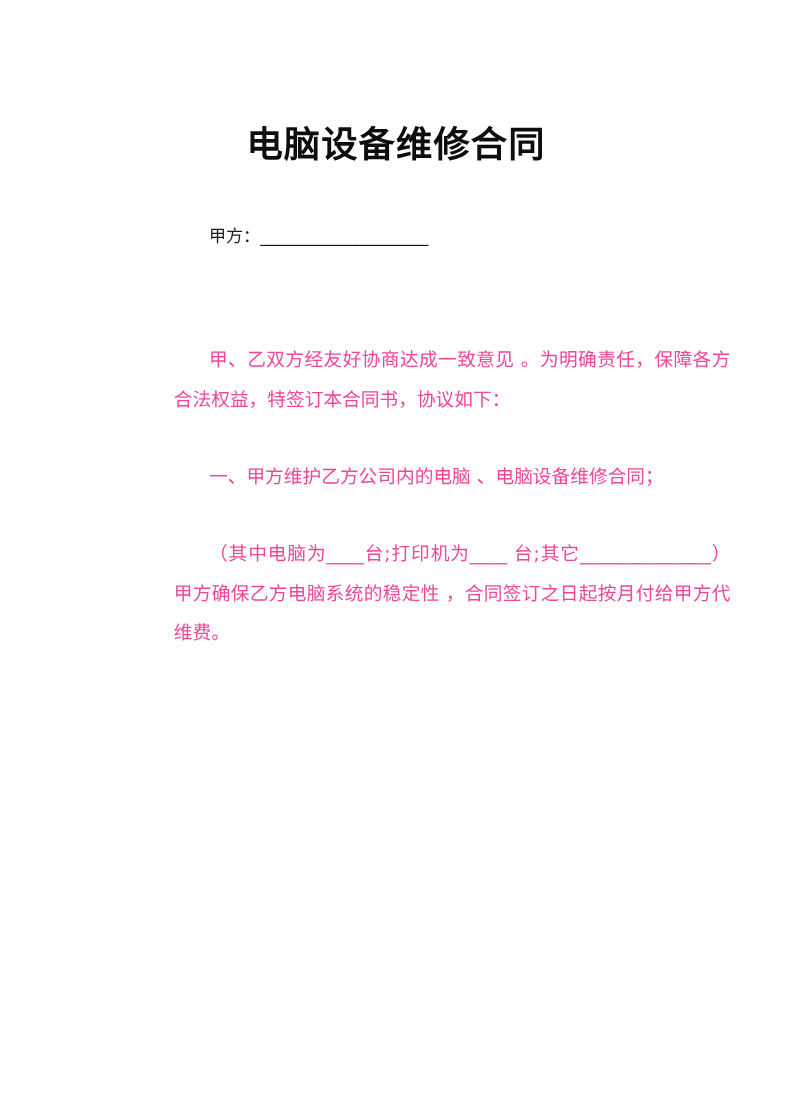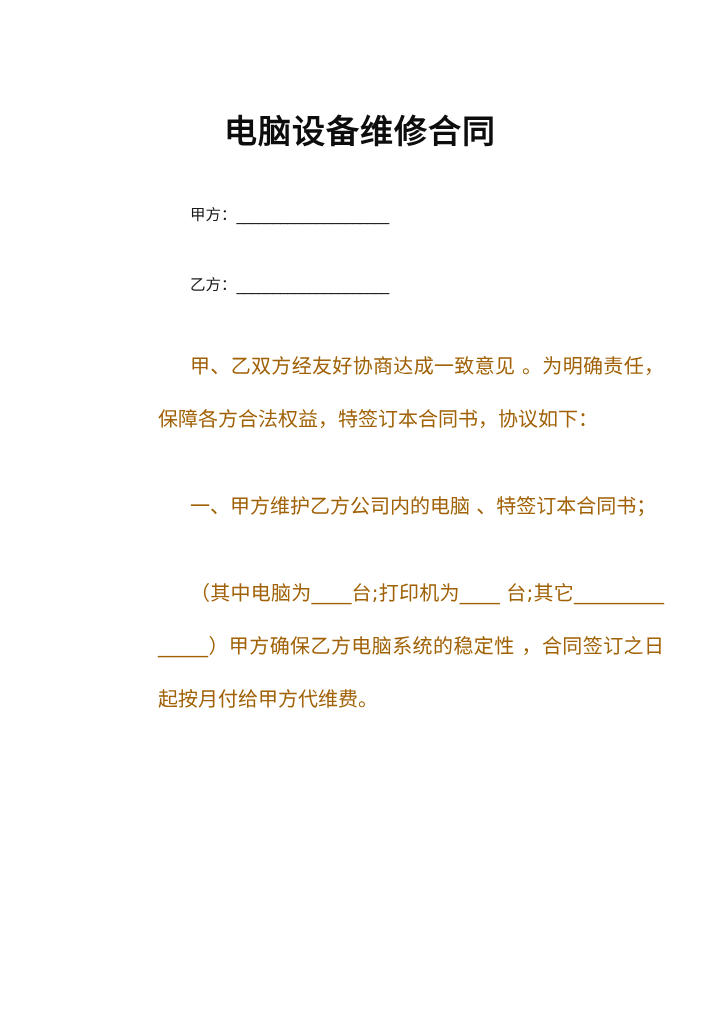--- a/index.html
+++ b/index.html
@@ -40,23 +40,23 @@
   
   .body-block {
     position: absolute;
     top: 200px;
     left: 110px;
     width: 506px;
     margin-left: 48px;
   }
 
   .para {
-    font-size: 20px;
-    line-height: 53px;
-    color: #a16207;
+    font-size: 17px;
+    line-height: 36px;
+    color: #ec4899;
     text-align: justify;
     text-justify: inter-ideograph;
     word-break: break-all;
     white-space: pre-wrap;
     margin: 0;
   }
 
   .para.indent {
     text-indent: 32px;
   }
@@ -82,29 +82,28 @@
 <div class="page">
 
   <div class="doc-title">电脑设备维修合同</div>
 
   <div class="body-block">
 
     <p class="party-line"><span>甲方：</span><span class="blank-underscores">_____________________</span></p>
 
     <div class="gap-lg"></div>
 
-    <p class="party-line"><span>乙方：</span><span class="blank-underscores">_____________________</span></p>
 
     <div class="gap-lg"></div>
 
     <p class="para indent">甲、乙双方经友好协商达成一致意见 。为明确责任，保障各方合法权益，特签订本合同书，协议如下：</p>
 
     <div class="gap-md"></div>
 
-    <p class="para indent">一、甲方维护乙方公司内的电脑 、特签订本合同书；</p>
+    <p class="para indent">一、甲方维护乙方公司内的电脑 、电脑设备维修合同；</p>
 
     <div class="gap-md"></div>
 
     <p class="para indent">（其中电脑为____台;打印机为____ 台;其它______________）甲方确保乙方电脑系统的稳定性 ，合同签订之日起按月付给甲方代维费。</p>
 
     <div class="gap-md"></div>
 
 
     <div class="gap-md"></div>
 

